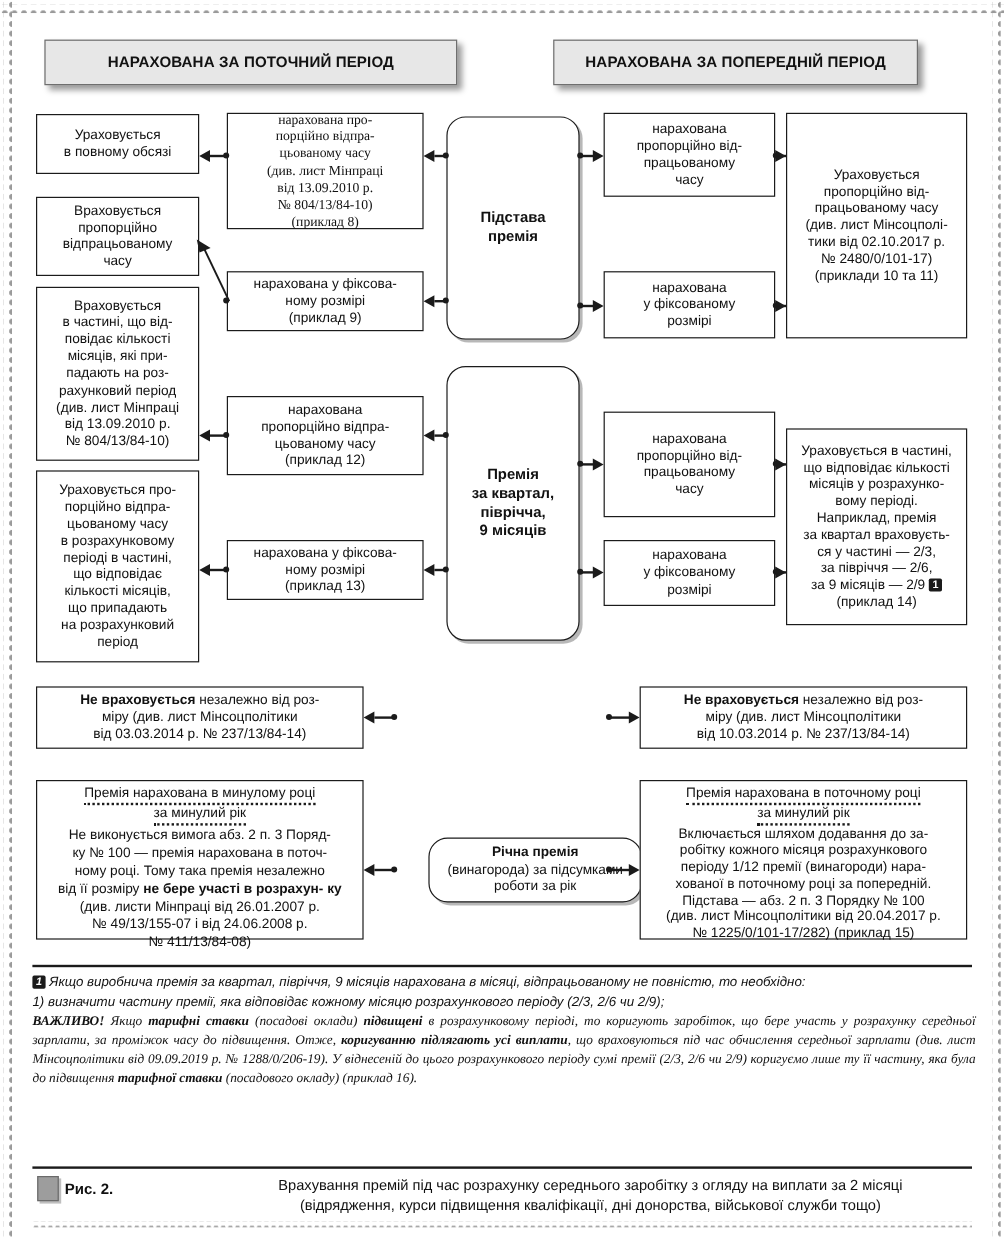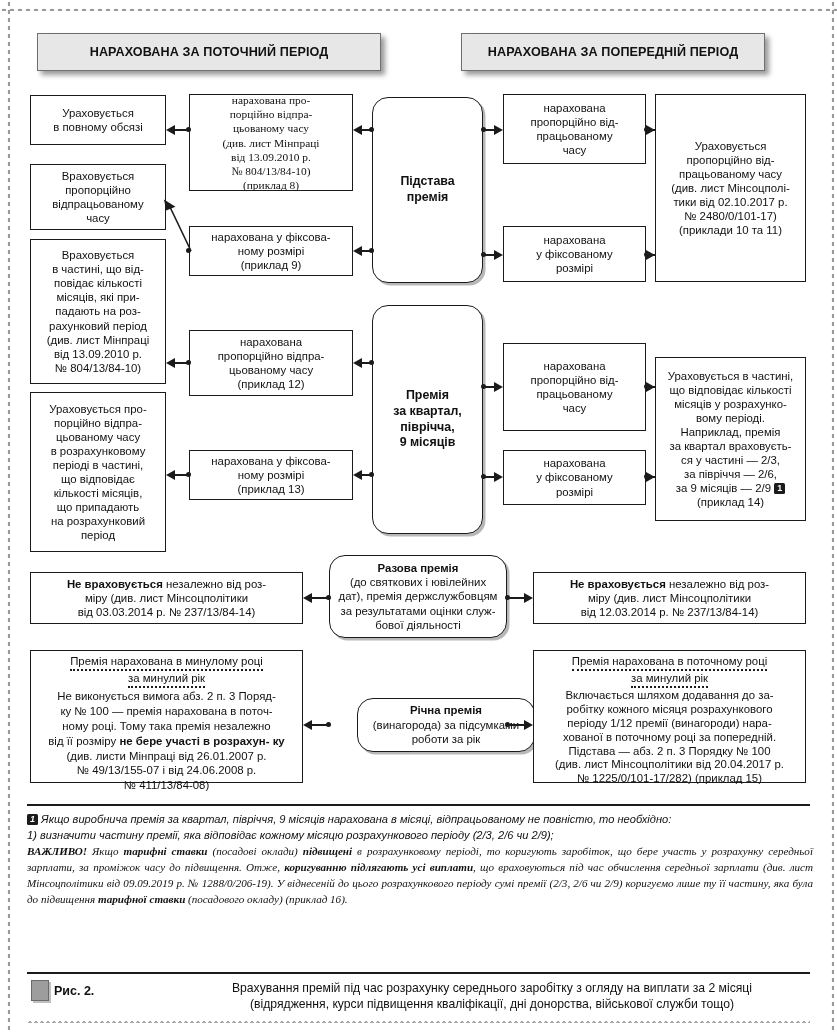--- a/index.html
+++ b/index.html
@@ -242,29 +242,20 @@
 премія</span>
   </div>
 
   <div class="pill" style="left:372px; top:305px; width:111px; height:229px;">
     <span class="txt">Премія
 за квартал,
 піврічча,
 9 місяців</span>
   </div>
 
-  <div class="pill normal" style="left:329px; top:555px; width:178px; height:83px; font-size:11.4px;">
-    <span style="display:block;width:100%">
-      <span class="hd">Разова премія</span>
-      <span class="txt">(до святкових і ювілейних
-дат), премія держслужбовцям
-за результатами оцінки служ-
-бової діяльності</span>
-    </span>
-  </div>
 
   <div class="pill normal" style="left:329px; top:698px; width:178px; height:54px; font-size:11.4px;margin-left:28px;">
     <span style="display:block;width:100%">
       <span class="hd">Річна премія</span>
       <span class="txt">(винагорода) за підсумками
 роботи за рік</span>
     </span>
   </div>
 
   <div class="node" style="left:189px; top:94px; width:164px; height:97px;font-family:Liberation Serif, serif;">
@@ -391,21 +382,21 @@
       <b class="bb">Не враховується</b><span class="txt" style="display:inline"> незалежно від роз-
 міру (див. лист Мінсоцполітики
 від 03.03.2014 р. № 237/13/84-14)</span>
     </span>
   </div>
 
   <div class="node" style="left:533px; top:572px; width:273px; height:52px;">
     <span style="display:block;width:100%;">
       <b class="bb">Не враховується</b><span class="txt" style="display:inline"> незалежно від роз-
 міру (див. лист Мінсоцполітики
-від 12.03.2014 р. № 237/13/84-14)</span>
+від 10.03.2014 р. № 237/13/84-14)</span>
     </span>
   </div>
 
   <div class="node year" style="left:30px; top:650px; width:273px; height:133px;">
     <span style="display:block;width:100%;">
       <span class="dotted-title">Премія нарахована в минулому році</span>
       <span class="dotted-title">за минулий рік</span>
       <span class="txt" style="display:inline">Не виконується вимога абз. 2 п. 3 Поряд-
 ку № 100 — премія нарахована в поточ-
 ному році. Тому така премія незалежно

